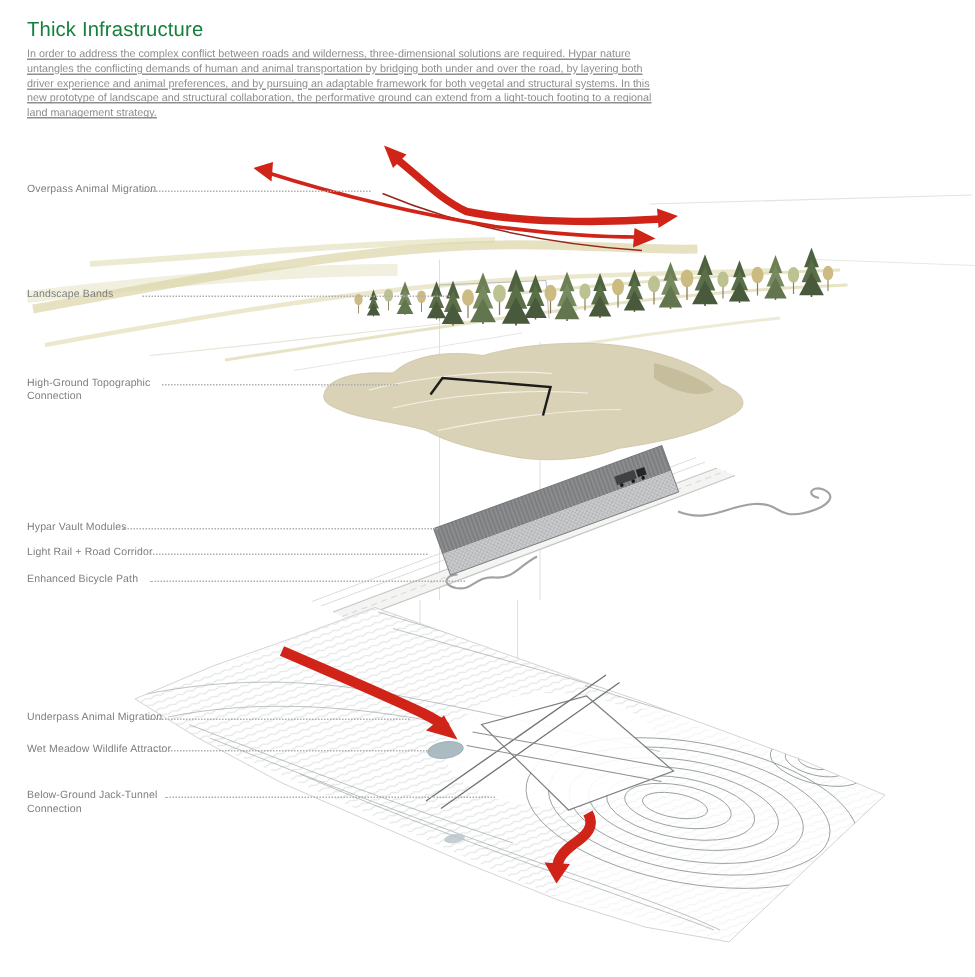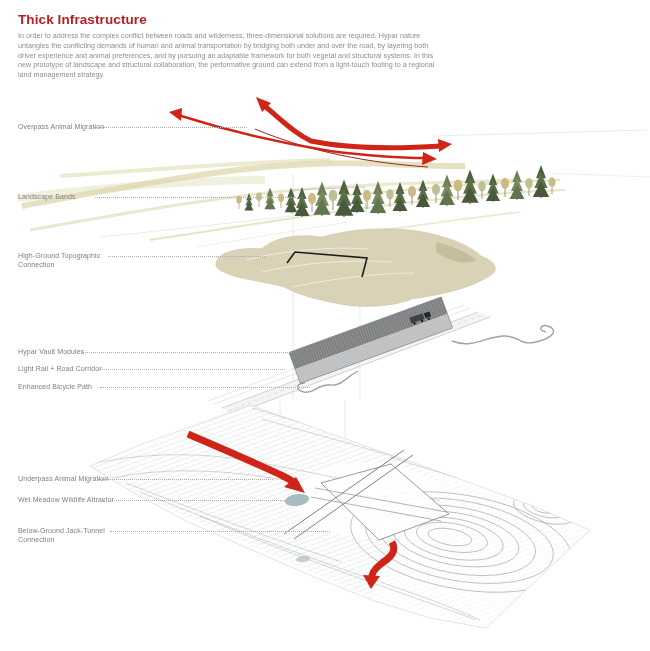--- a/index.html
+++ b/index.html
@@ -1,20 +1,20 @@
 <!DOCTYPE html>
 <html><head>
 <meta charset="utf-8">
 <style>
   html,body{margin:0;padding:0;width:650px;height:651px;background:#ffffff;overflow:hidden;
     font-family:"Liberation Sans", sans-serif;}
   .board{position:relative;width:650px;height:651px;background:#fff;}
   .hdr{position:absolute;left:18px;top:12px;width:430px;}
-  .hdr h1{margin:0;font-size:13.5px;font-weight:bold;color:#b91c1c;letter-spacing:0.1px;}
-  .hdr p{margin:4px 0 0 0;width:424px;font-size:7.2px;line-height:9.8px;color:#8e8e8e;}
+  .hdr h1{margin:0;font-size:13.5px;font-weight:normal;color:#15803d;letter-spacing:0.1px;}
+  .hdr p{margin:4px 0 0 0;width:424px;font-size:7.2px;line-height:9.8px;color:#8e8e8e;text-decoration:underline;}
   svg{position:absolute;left:0;top:0;}
   .lbl{position:absolute;left:18px;font-size:7px;line-height:9px;color:#7e7e7e;
     white-space:pre-line;letter-spacing:0.1px;}
   .leader{position:absolute;height:0;border-top:1px dotted #aeaeae;}
 </style>
 </head>
 <body>
 
 <div class="board">
 

